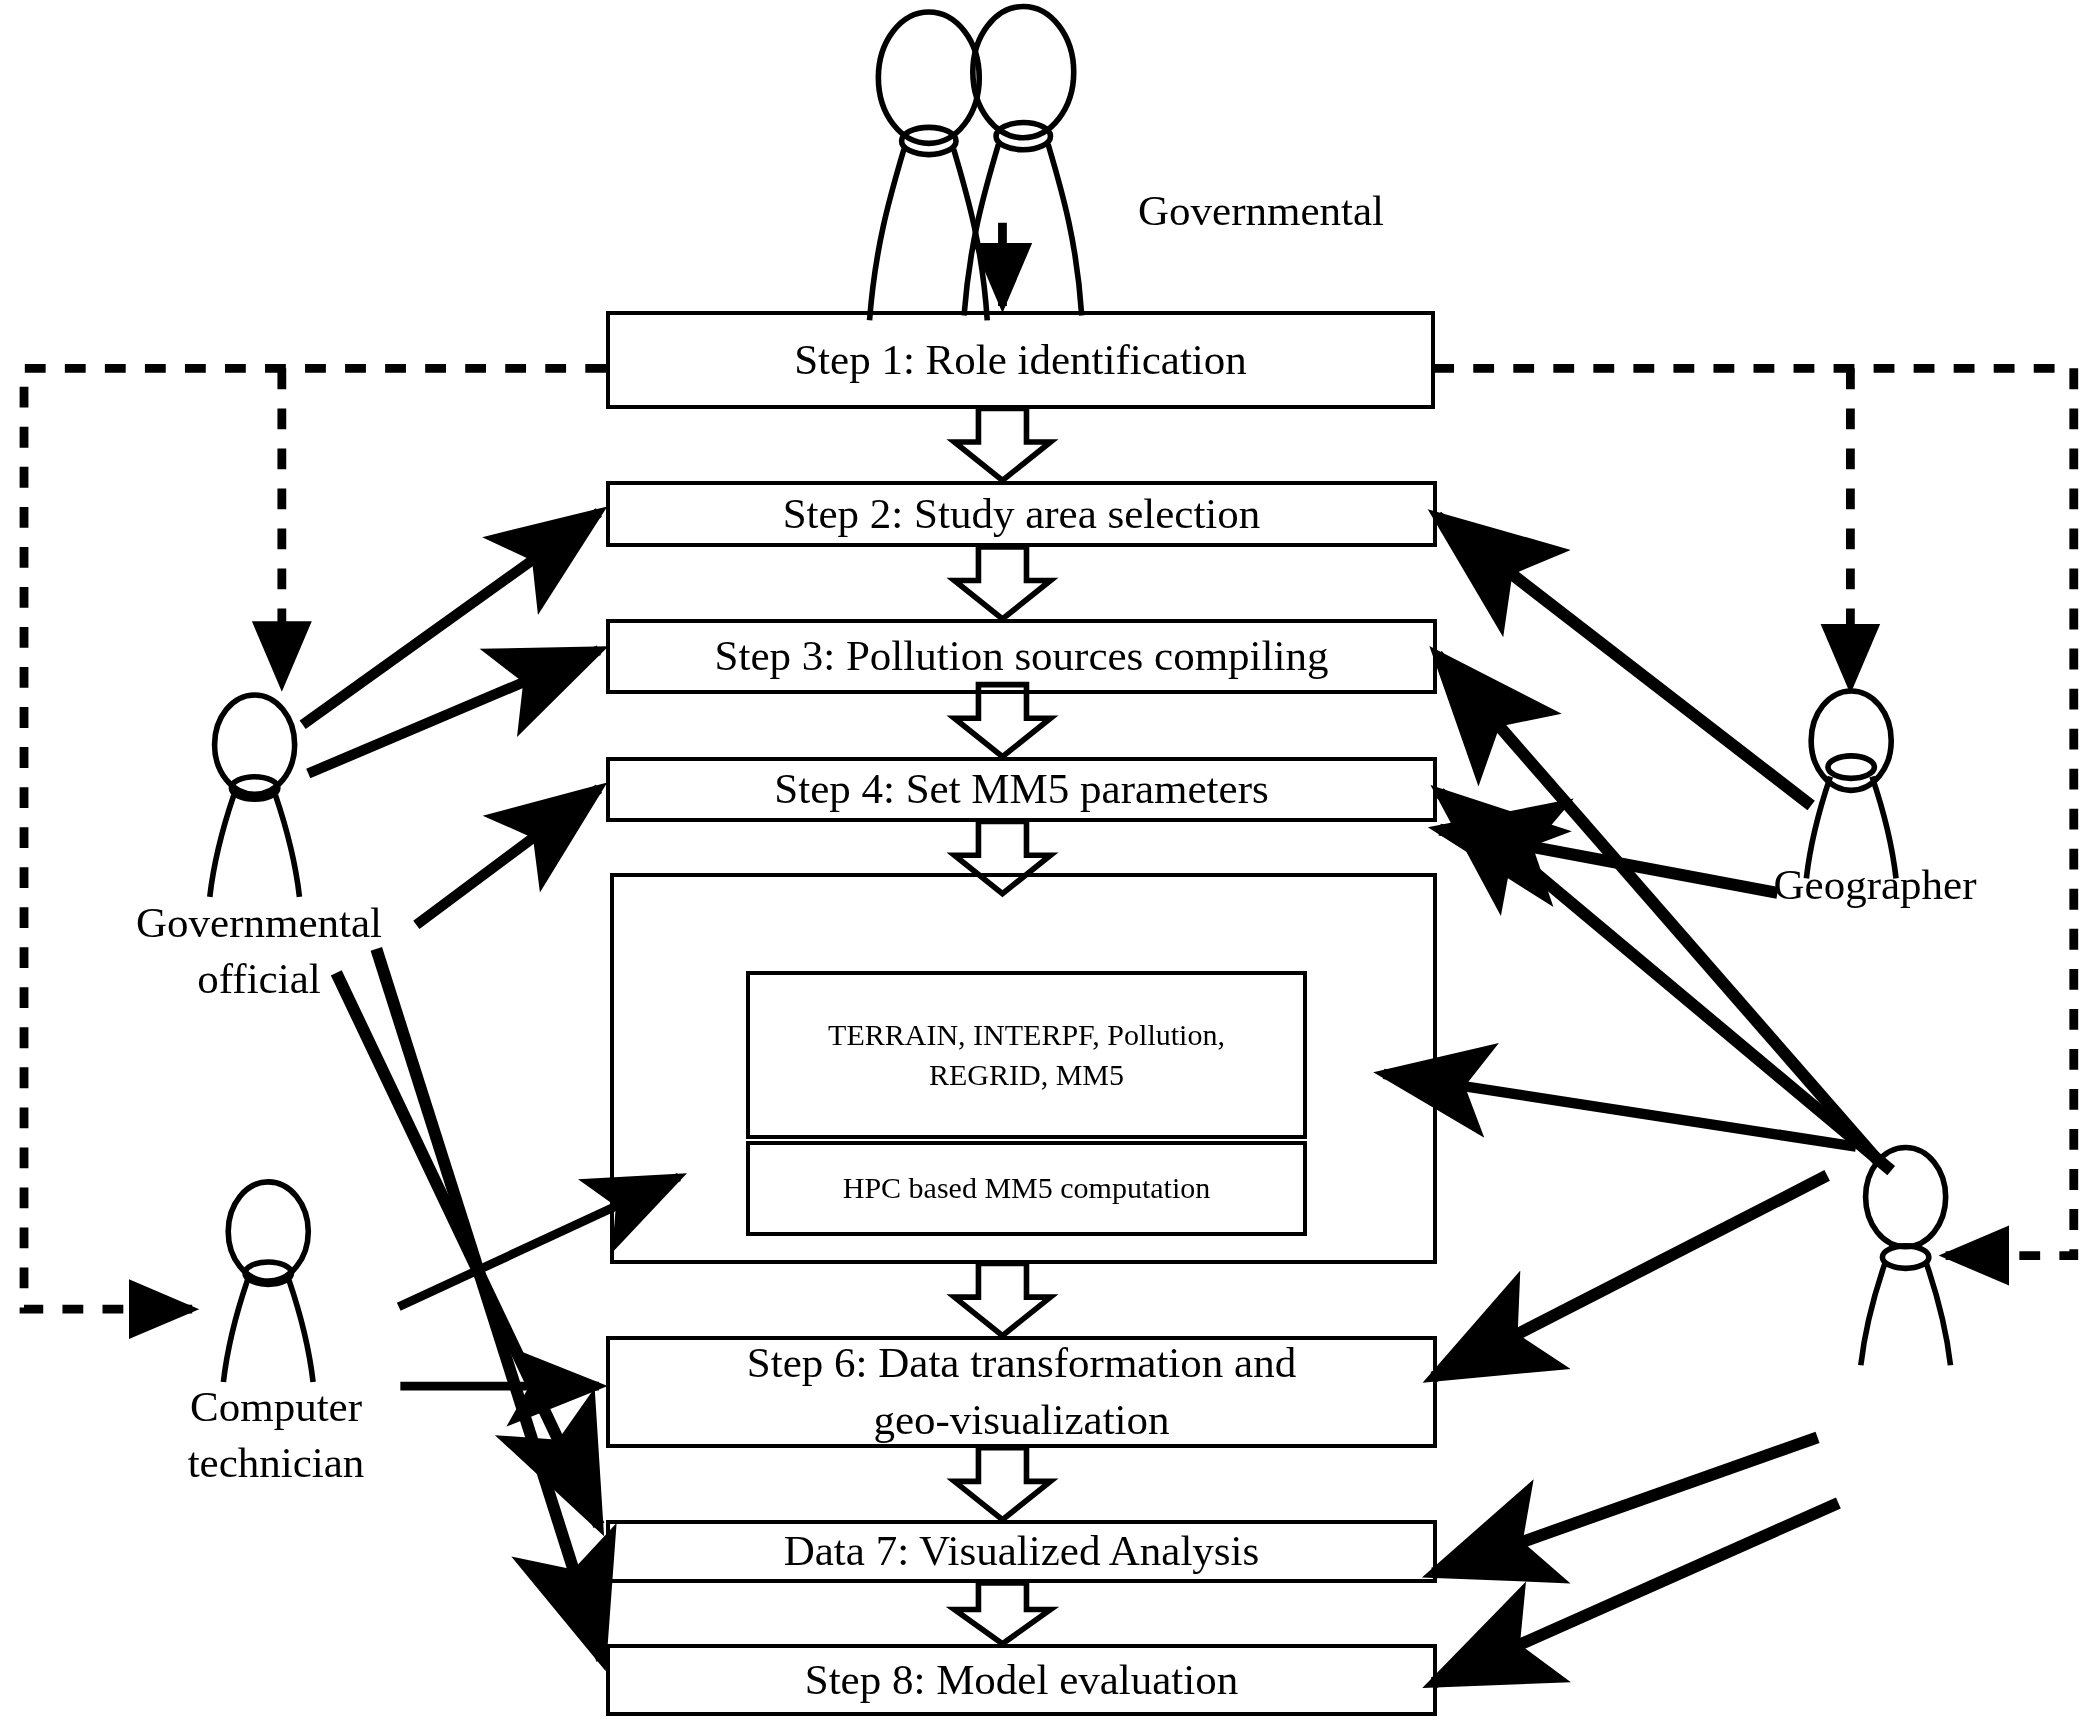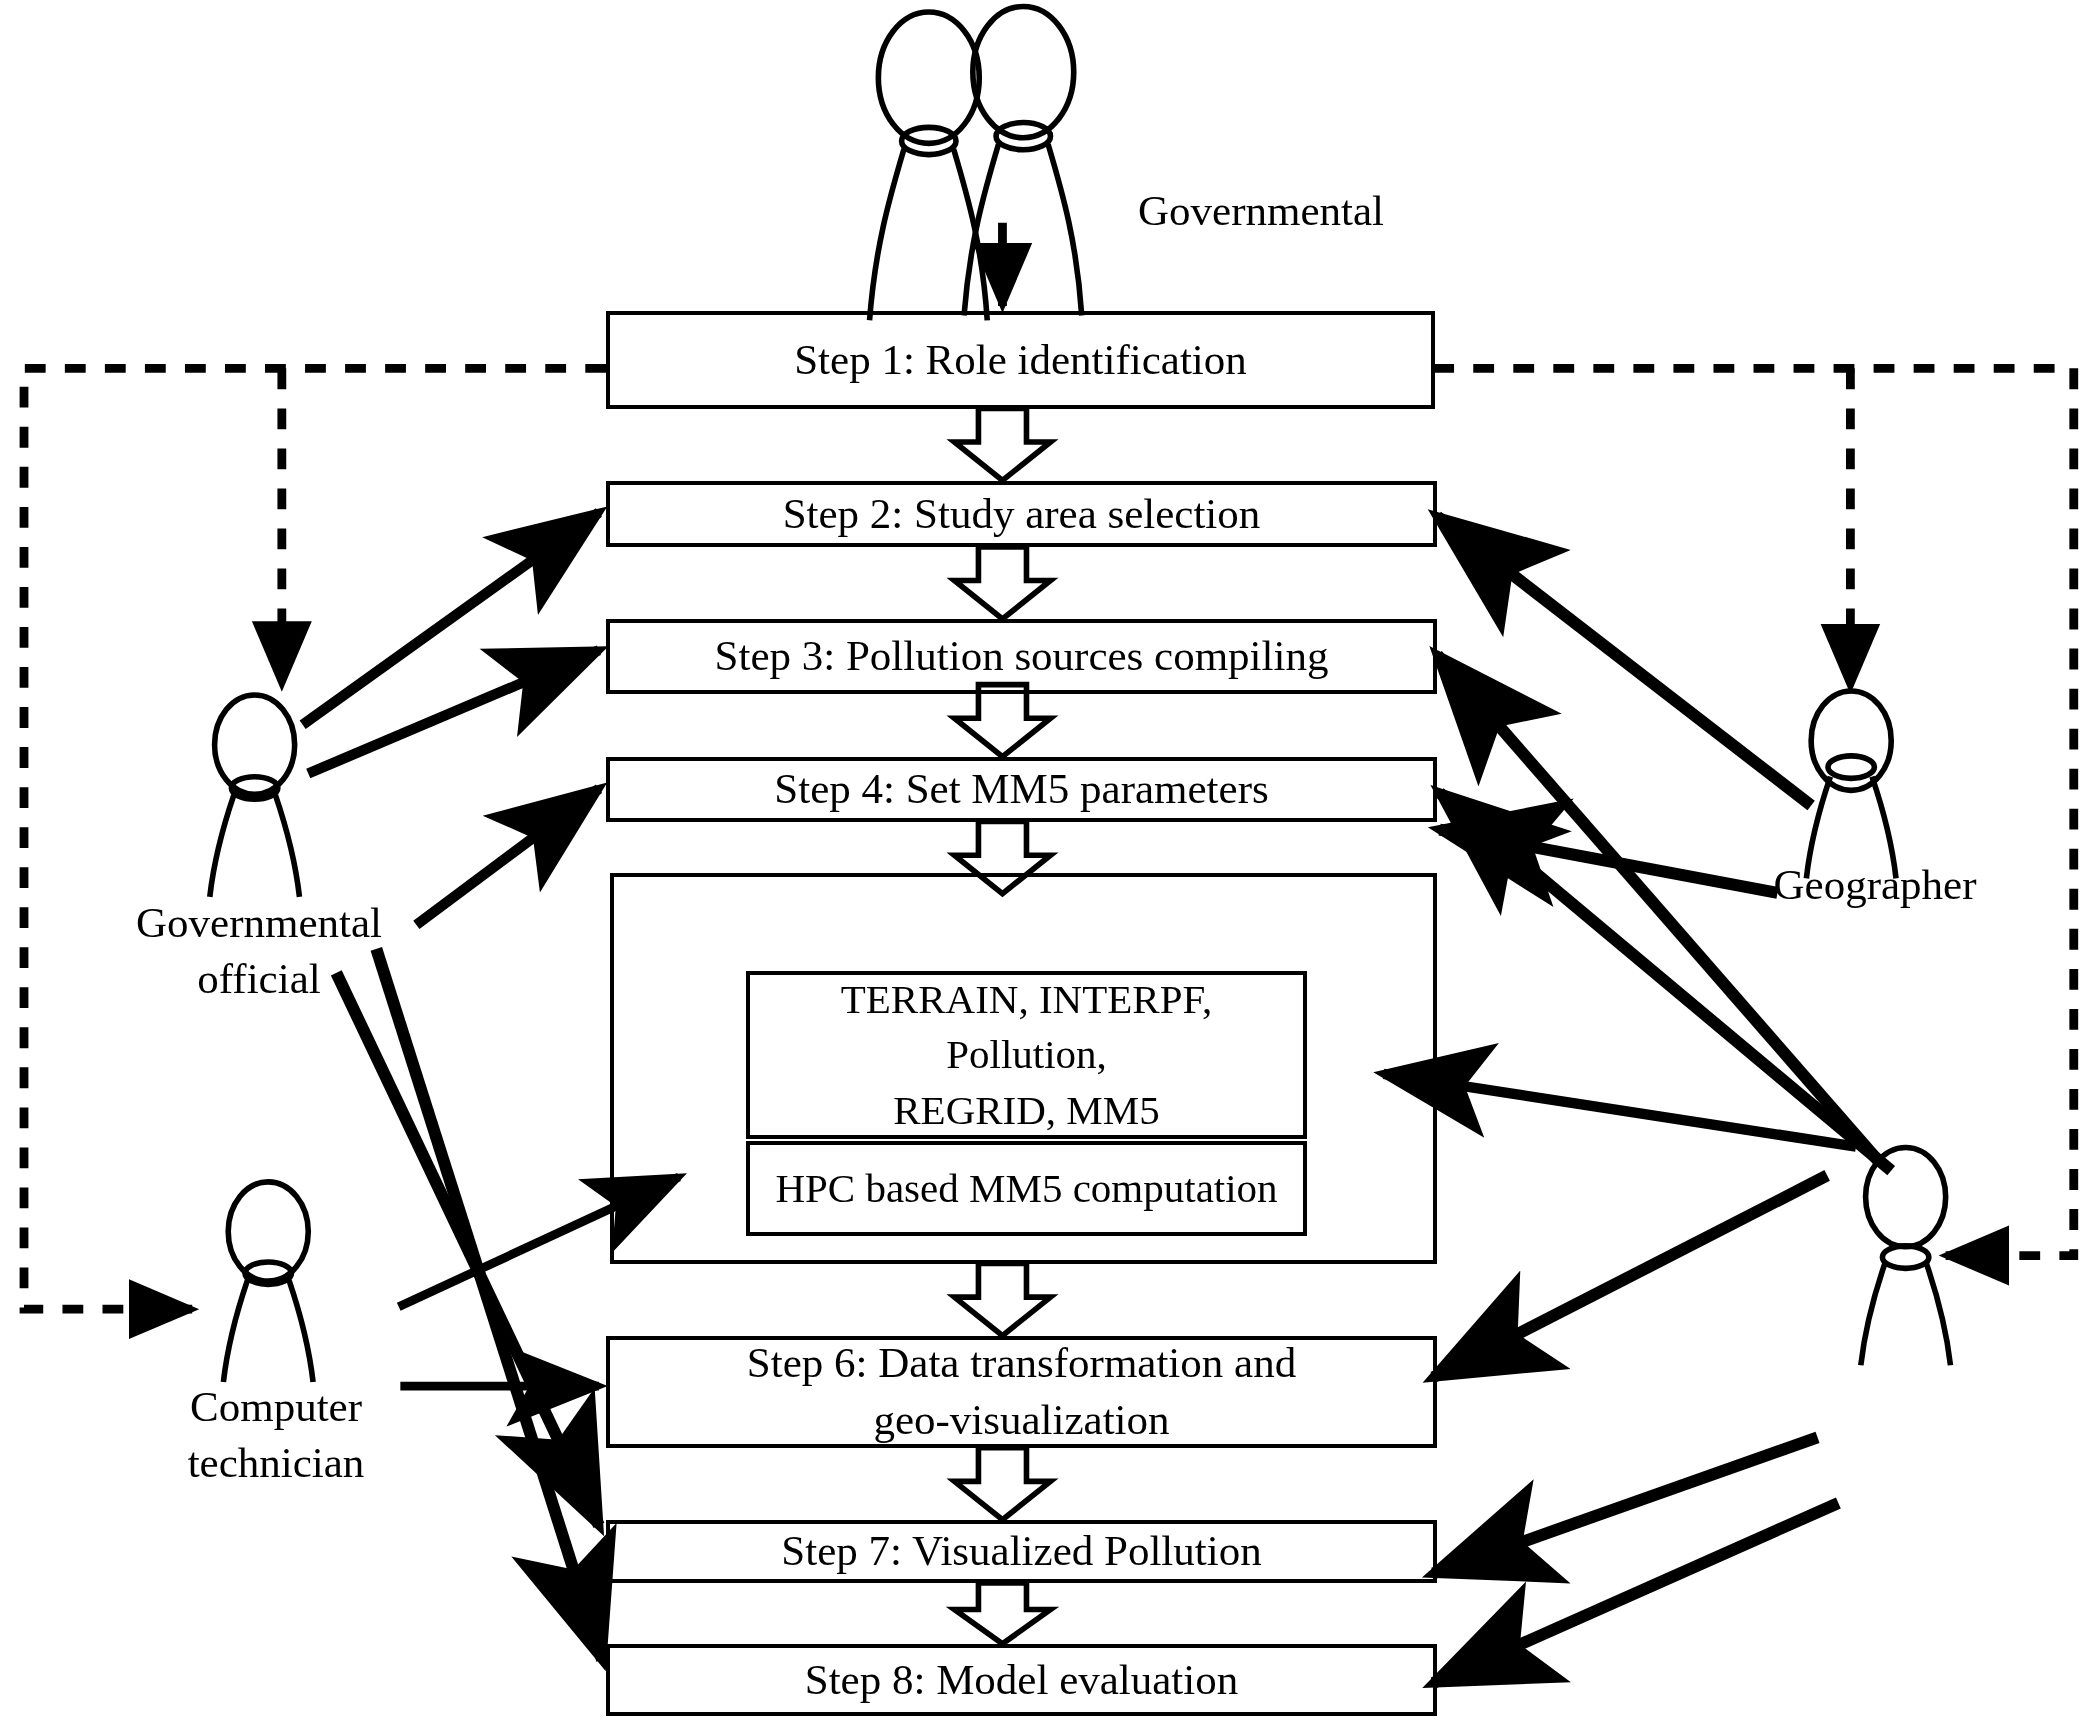--- a/index.html
+++ b/index.html
@@ -50,21 +50,21 @@
     color: #000000;
   }
   .inner-box {
     position: absolute;
     box-sizing: border-box;
     border: 4.8px solid #000000;
     display: flex;
     align-items: center;
     justify-content: center;
     text-align: center;
-    font-size: 41px;
+    font-size: 30px;
     line-height: 1.35;
     color: #000000;
     padding: 0 11.2px;
   }
   .actor-label {
     position: absolute;
     text-align: center;
     font-size: 43px;
     line-height: 1.3;
     color: #000000;
@@ -209,21 +209,21 @@
   </div>
 
   <div class="step-box" style="left:606px; top:1336px; width:831px; height:112px;">
     <span>
       <span>Step 6: Data transformation and</span><br>
       <span>geo-visualization</span>
     </span>
   </div>
 
   <div class="step-box" style="left:606px; top:1520px; width:831px; height:63px;">
-    <span>Step 7: Visualized Pollution</span>
+    <span>Data 7: Visualized Analysis</span>
   </div>
 
   <div class="step-box" style="left:606px; top:1644px; width:831px; height:72px;">
     <span>Step 8: Model evaluation</span>
   </div>
 
   <div class="actor-label" style="left:1129px; top:183px; width:264px;">Governmental</div>
 
   <div class="actor-label" style="left:119px; top:895px; width:280px;">Governmental
 official</div>

